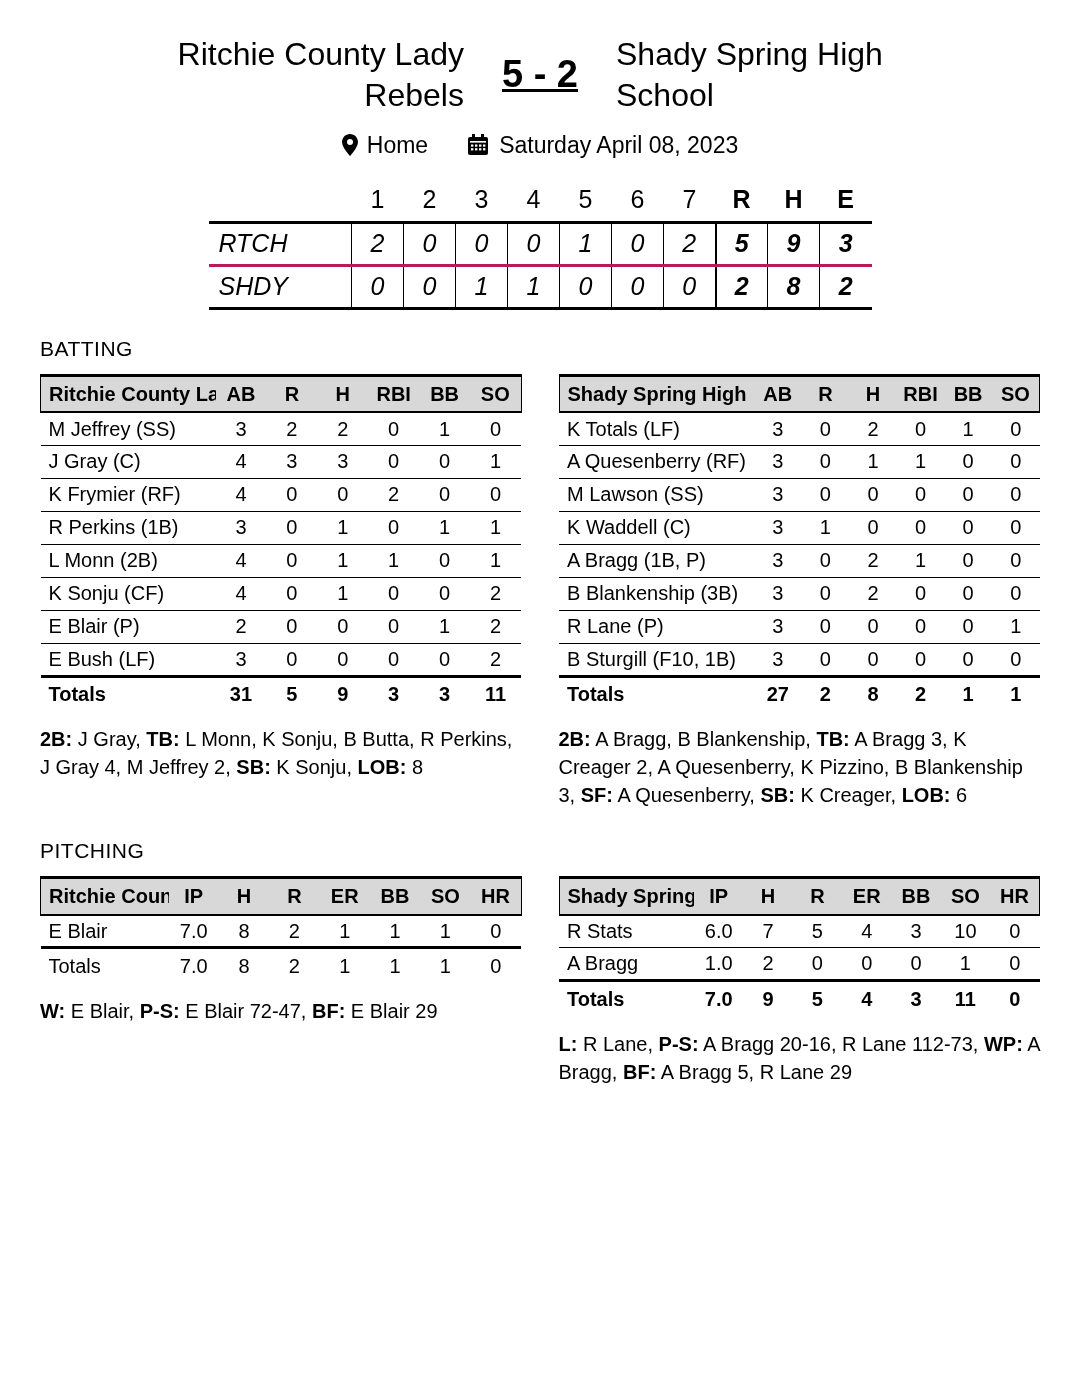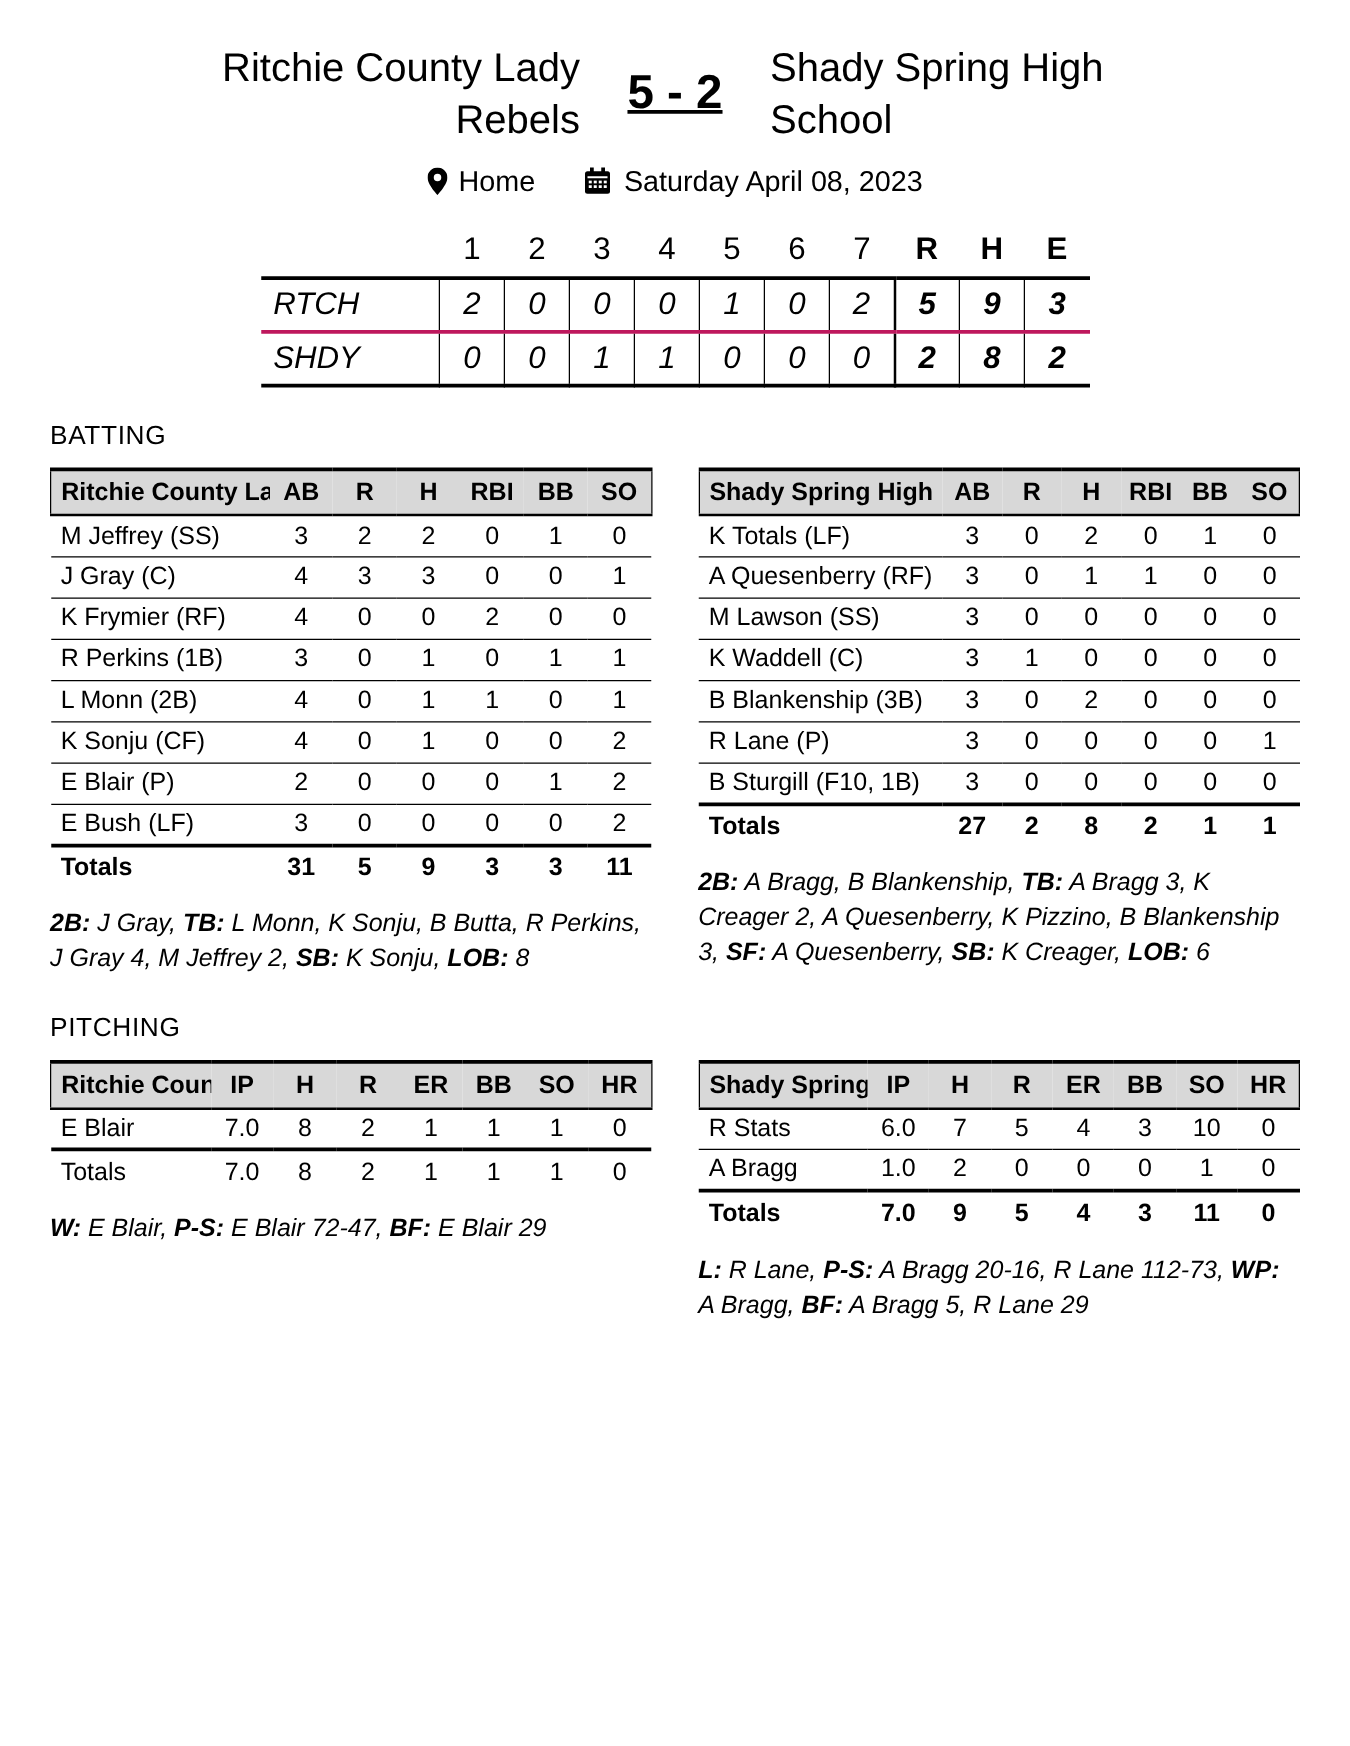--- a/index.html
+++ b/index.html
@@ -127,21 +127,20 @@
     font-weight: 700;
     height: 35px;
   }
   table.stats tbody.totals.plain td { font-weight: 400; }
 
   
   p.summary {
     margin: 14px 0 0 0;
     font-size: 20px;
     line-height: 28px;
-    font-style: italic;
   }
   p.summary b { font-weight: 700; }
 
   
   .footer-rule {
     position: absolute;
     left: 40px;
     right: 37px;
     top: 1289px;
     border-top: 2px solid #000;
@@ -421,20 +420,29 @@
               <tr>
                 <td class="name-c">K Waddell (C)</td>
                 <td>3</td>
                 <td>1</td>
                 <td>0</td>
                 <td>0</td>
                 <td>0</td>
                 <td>0</td>
               </tr>
 
+              <tr>
+                <td class="name-c">A Bragg (1B, P)</td>
+                <td>3</td>
+                <td>0</td>
+                <td>2</td>
+                <td>1</td>
+                <td>0</td>
+                <td>0</td>
+              </tr>
 
               <tr>
                 <td class="name-c">B Blankenship (3B)</td>
                 <td>3</td>
                 <td>0</td>
                 <td>2</td>
                 <td>0</td>
                 <td>0</td>
                 <td>0</td>
               </tr>

